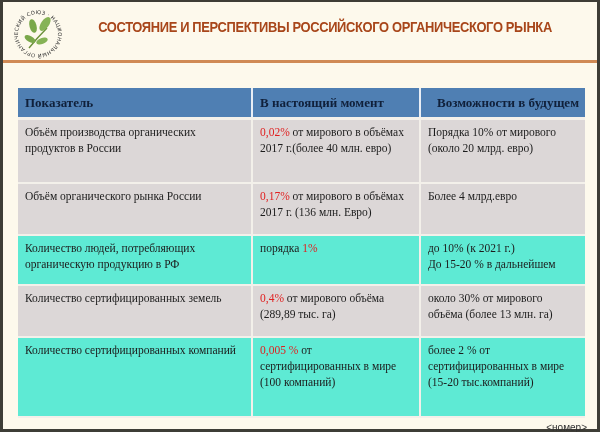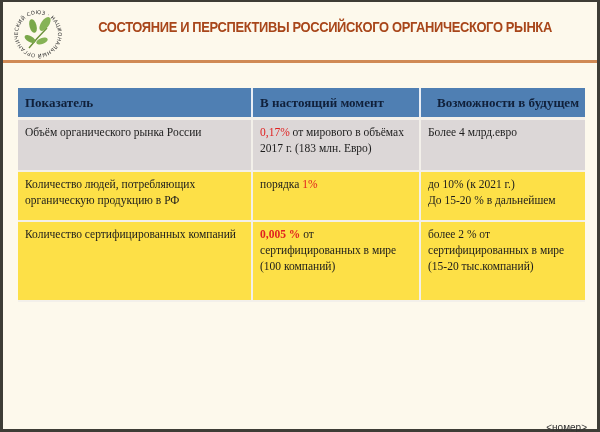--- a/index.html
+++ b/index.html
@@ -41,23 +41,23 @@
     padding:7px 6px 6px 7px; height:16px;
     border-right:2px solid #e9eef5; border-bottom:3px solid #f3f0ea;
   }
   table.main th:last-child { border-right:none;text-align:right; }
   table.main td {
     vertical-align:top; padding:4px 6px 4px 7px; line-height:16px;
     border-right:2px solid #f3f0ea; border-bottom:2px solid #f3f0ea;
   }
   table.main td:last-child { border-right:none; }
   tr.gray td { background:#dcd7d7; }
-  tr.beige td { background:#fde047; }
+  tr.beige td { background:#5eead4; }
   .hl { color:#e02020; }
-  .hlb { color:#e02020; font-weight:bold; }
+  .hlb { color:#e02020; font-weight:normal; }
   .footer {
     position:absolute; right:10px; bottom:-4px;
     font-family: "Liberation Sans", "DejaVu Sans", sans-serif;
     font-size:10px; color:#333;margin-top:33px;
   }
 </style>
 </head>
 <body>
 
 <div class="slide">
@@ -87,32 +87,42 @@
         <col class="c3">
       </colgroup>
     <thead>
       <tr>
         <th>Показатель</th>
         <th>В настоящий момент</th>
         <th>Возможности в будущем</th>
       </tr>
     </thead>
     <tbody>
+      <tr class="gray" style="height:64px">
+        <td>Объём производства органических продуктов в России</td>
+        <td><span class="hl">0,02%</span><span> от мирового в объёмах 2017 г.(более 40 млн. евро)</span></td>
+        <td>Порядка 10% от мирового (около 20 млрд. евро)</td>
+      </tr>
       <tr class="gray" style="height:52px">
         <td>Объём органического рынка России</td>
-        <td><span class="hl">0,17%</span><span> от мирового в объёмах 2017 г. (183 млн. Евро)</span></td>
+        <td><span class="hl">0,17%</span><span> от мирового в объёмах 2017 г. (136 млн. Евро)</span></td>
         <td>Более 4 млрд.евро</td>
       </tr>
       <tr class="beige" style="height:50px">
         <td>Количество людей, потребляющих органическую продукцию в РФ</td>
         <td><span>порядка </span><span class="hl">1%</span></td>
         <td>
             <div>до 10% (к 2021 г.)</div>
             <div>До 15-20 % в дальнейшем</div>
           </td>
+      </tr>
+      <tr class="gray" style="height:52px">
+        <td>Количество сертифицированных земель</td>
+        <td><span class="hl">0,4%</span><span> от мирового объёма (289,89 тыс. га)</span></td>
+        <td>около 30% от мирового объёма (более 13 млн. га)</td>
       </tr>
       <tr class="beige" style="height:80px">
         <td>Количество сертифицированных компаний</td>
         <td><span class="hlb">0,005 %</span><span> от сертифицированных в мире (100 компаний)</span></td>
         <td>более 2 % от сертифицированных в мире (15-20 тыс.компаний)</td>
       </tr>
     </tbody>
   </table>
 
   <div class="footer">&lt;номер&gt;</div>

